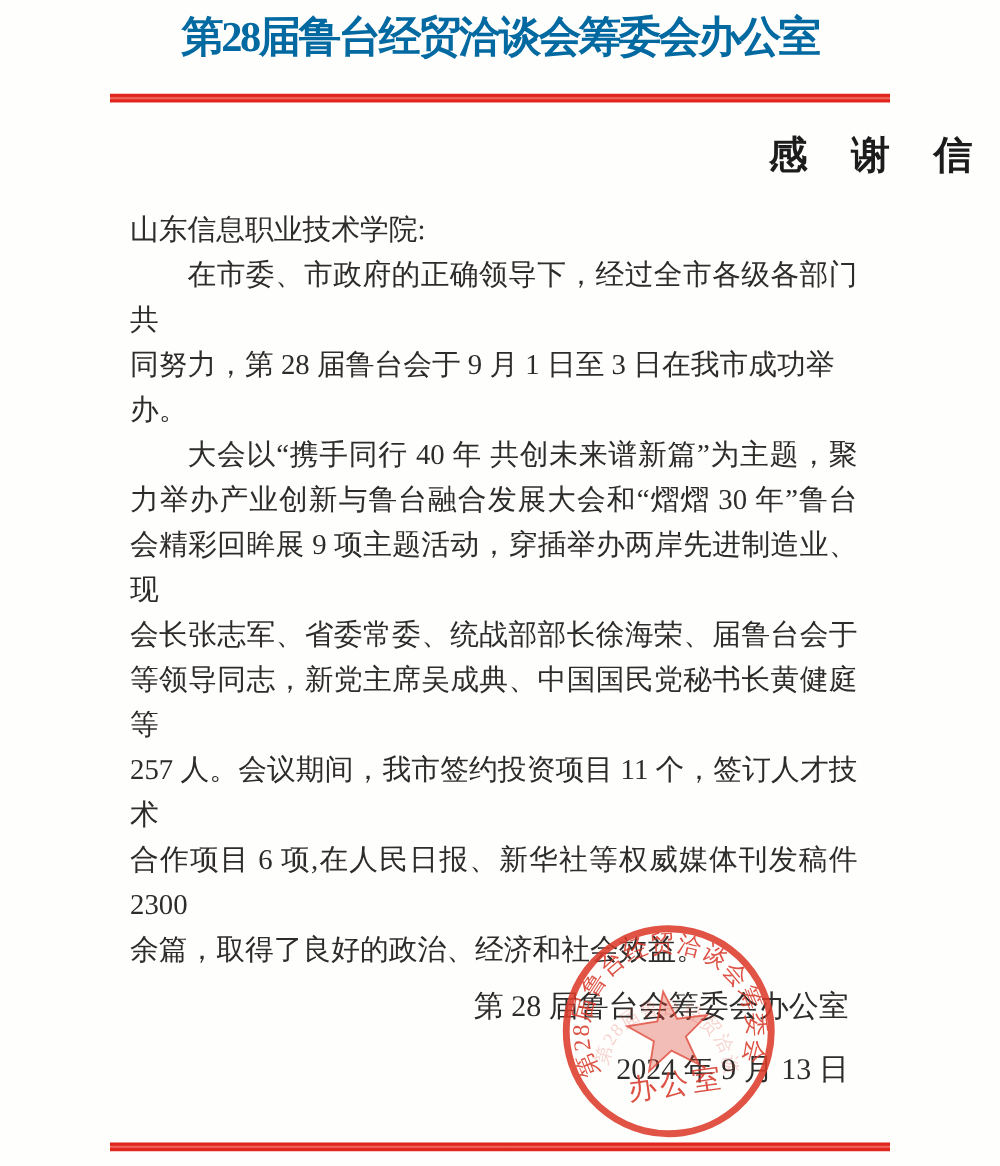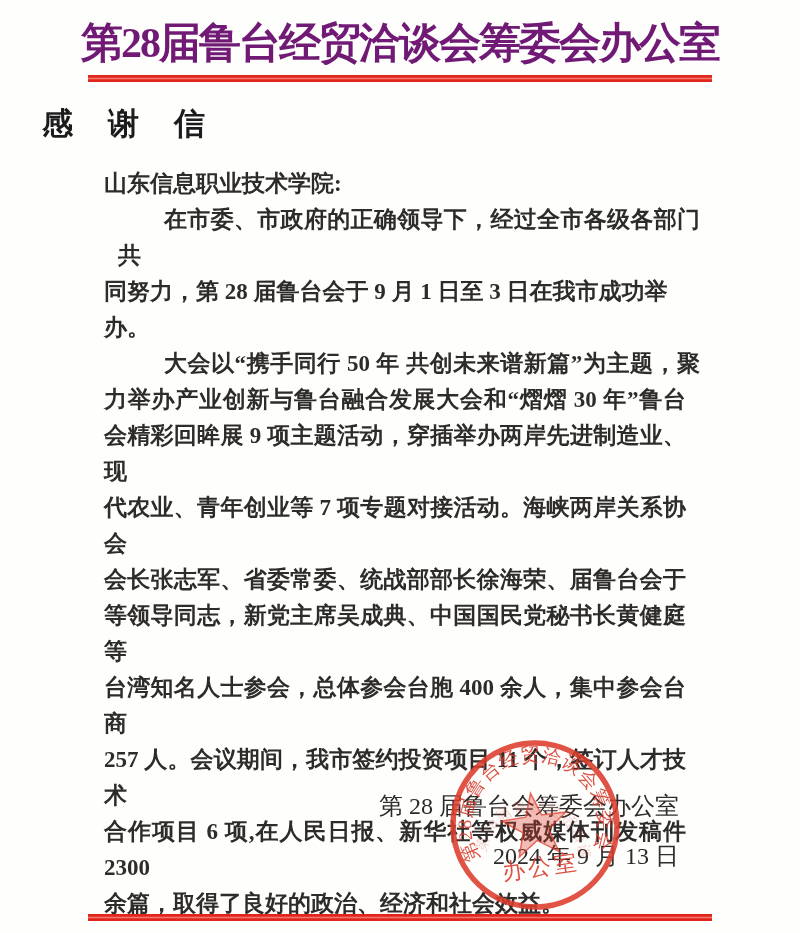--- a/index.html
+++ b/index.html
@@ -10,64 +10,64 @@
     overflow: hidden;
   }
   .page {
     position: relative;
     width: 800px; height: 933px;
     background: #fefefd;
     overflow: hidden;
   }
   
   .org-title {
-    padding-top: 16px;
+    padding-top: 4px;
     text-align: center;
-    font-size: 42px;
+    font-size: 34px;
     font-weight: bold;
     letter-spacing: -2px;
     line-height: 54px;
-    color: #701a75;
+    color: #0369a1;
     white-space: nowrap;
   }
   .red-rule {
     position: absolute;
     left: 88px;
     width: 624px;
     height: 7px;
     background: linear-gradient(to bottom, #e0261c 0%, #e0261c 30%, #f4766c 50%, #e0261c 70%, #e0261c 100%);
   }
   .rule-top { top: 75px; }
   .rule-bottom { top: 914px; }
   
   .letter-title {
     position: absolute;
     top: 103px;
     left: 0;
     width: 780px;
-    text-align: left;
+    text-align: right;
     font-size: 31px;
     font-weight: bold;
     color: #1c1c1c;
     letter-spacing: 2px;
     padding-left: 42px;
   }
   
   .letter-body {
     position: absolute;
     top: 166px;
     left: 104px;
     width: 582px;
     font-size: 23px;
     color: #2e2c2b;
     line-height: 36px;
   }
-  .body-line { width: 100%; font-weight: bold; }
+  .body-line { width: 100%; }
   .body-line.justify { text-align: justify; text-align-last: justify; }
-  .body-line.indent { text-indent: 2em; margin-left: 14px; }
+  .body-line.indent { text-indent: 2em; }
   
   .signature {
     position: absolute;
     top: 792px;
     left: 529px;
     transform: translateX(-50%);
     text-align: right;
     font-size: 24px;
     color: #2e2c2b;
     white-space: nowrap;
@@ -96,27 +96,25 @@
 
   <div class="red-rule rule-top"></div>
 
   <h2 class="letter-title">感　谢　信</h2>
 
   <main class="letter-body">
     <div class="body-line">山东信息职业技术学院:</div>
     <div id="body-lines">
         <div class="body-line indent justify">在市委、市政府的正确领导下，经过全市各级各部门共</div>
         <div class="body-line">同努力，第 28 届鲁台会于 9 月 1 日至 3 日在我市成功举办。</div>
-        <div class="body-line indent justify">大会以“携手同行 50 年 共创未来谱新篇”为主题，聚</div>
+        <div class="body-line indent justify">大会以“携手同行 40 年 共创未来谱新篇”为主题，聚</div>
         <div class="body-line justify">力举办产业创新与鲁台融合发展大会和“熠熠 30 年”鲁台</div>
         <div class="body-line justify">会精彩回眸展 9 项主题活动，穿插举办两岸先进制造业、现</div>
-        <div class="body-line justify">代农业、青年创业等 7 项专题对接活动。海峡两岸关系协会</div>
         <div class="body-line justify">会长张志军、省委常委、统战部部长徐海荣、届鲁台会于</div>
         <div class="body-line justify">等领导同志，新党主席吴成典、中国国民党秘书长黄健庭等</div>
-        <div class="body-line justify">台湾知名人士参会，总体参会台胞 400 余人，集中参会台商</div>
         <div class="body-line justify">257 人。会议期间，我市签约投资项目 11 个，签订人才技术</div>
         <div class="body-line justify">合作项目 6 项,在人民日报、新华社等权威媒体刊发稿件 2300</div>
         <div class="body-line">余篇，取得了良好的政治、经济和社会效益。</div>
       </div>
   </main>
 
   <div class="signature">
     <div class="sig-org">第 28 届鲁台会筹委会办公室</div>
     <div class="sig-date">2024 年 9 月 13 日</div>
   </div>

